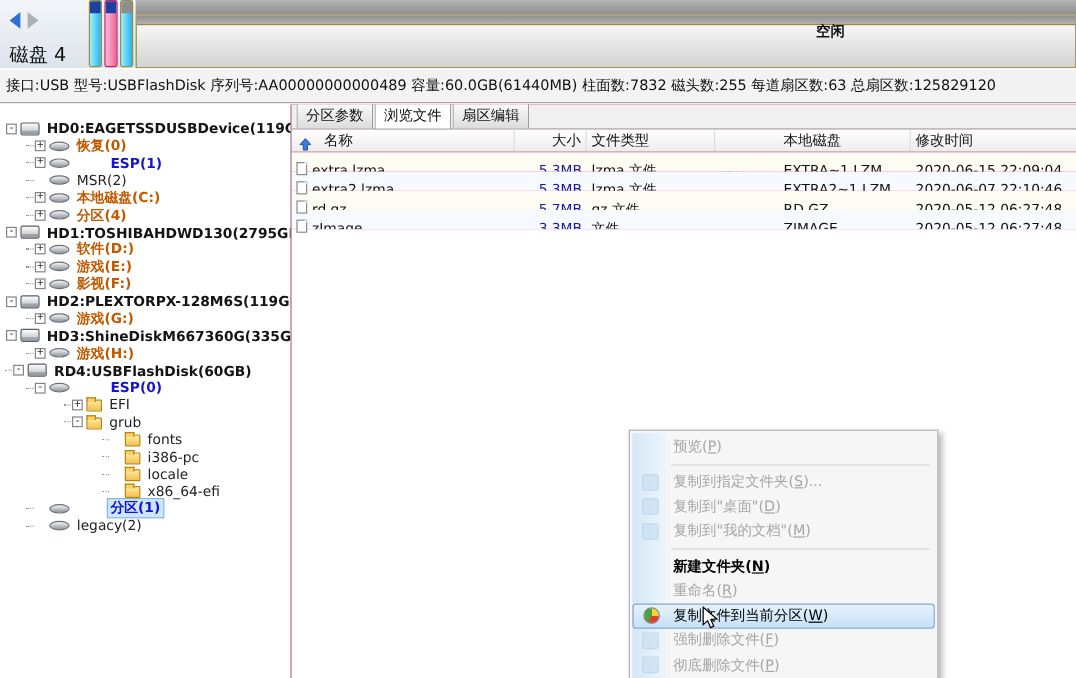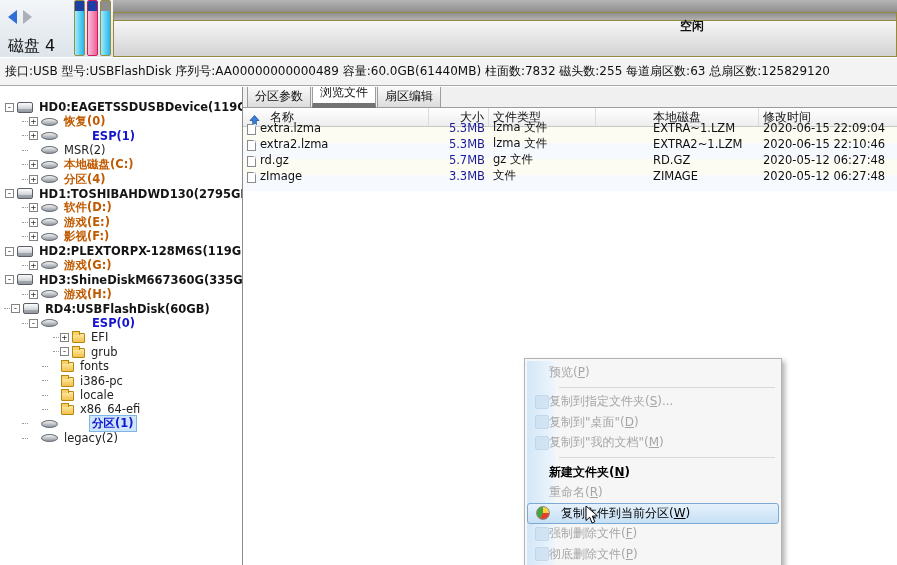--- a/index.html
+++ b/index.html
@@ -31,61 +31,61 @@
   .infobar { position:absolute; left:0; top:57px; width:897px; height:29px; background:#f3f3f3; border-top:1px solid #fff; border-bottom:1px solid #a8a8a8; line-height:27px; padding-left:5px; white-space:nowrap; font-size:12px; color:#101010; }
 
   
   .main { position:absolute; left:0; top:87px; width:897px; height:478px; display:flex; }
   .tree-panel { width:243px; height:100%; background:#fff; border-right:1px solid #8c8c8c; overflow:hidden; padding-top:13px; }
   .right-panel { flex:1; height:100%; background:#ec4899; display:flex; flex-direction:column; overflow:hidden; }
 
   
   .trow { height:14.4px; display:flex; align-items:center; white-space:nowrap; font-size:11.5px; }
   .trow.lv0 { padding-left:4px; } .trow.lv1 { padding-left:22px; }
-  .trow.lv2 { padding-left:53px; } .trow.lv3 { padding-left:42px; }
+  .trow.lv2 { padding-left:53px; } .trow.lv3 { padding-left:85px; }
   .stub { width:6px; border-top:1px dotted #9a9a9a; margin-right:1px; }
   .exp { width:9px; height:9px; min-width:9px; border:1px solid #848484; background:#fff; font-size:9px; line-height:7px; text-align:center; color:#333; margin-right:3px; font-family:"DejaVu Sans Mono",monospace; }
   .exp.none { visibility:hidden; }
   .ticon { display:inline-block; margin-right:4px; position:relative; }
   .ticon.disk { width:16px; height:11px; min-width:16px; background:linear-gradient(#fdfdfd,#b4bac1); border:1px solid #5a5f66; border-radius:2px; box-shadow:inset 0 -3px 0 rgba(90,95,102,.35); }
   .ticon.part { width:17px; height:8px; min-width:17px; border-radius:50%; background:linear-gradient(#f4f4f4,#8f969e); border:1px solid #6a7078; }
   .ticon.folder { width:13px; height:10px; min-width:13px; background:linear-gradient(#ffeaa4,#f2c14e); border:1px solid #b8860b; border-radius:1px; margin-top:2px; }
   .ticon.folder::before { content:""; position:absolute; top:-3px; left:-1px; width:6px; height:3px; background:#f7d06a; border:1px solid #b8860b; border-bottom:none; }
   .tlabel { padding:0 2px; }
   .c-disk { font-weight:bold; color:#141414; }
   .c-orange { color:#c05a00; font-weight:bold; }
   .c-blue { color:#1515cf; font-weight:bold;margin-left:28px; }
   .c-plain { color:#222; }
   .tlabel.sel { background:#cde6fb; outline:1px solid #7fb5e5; }
 
   
   .tabbar { height:21px; background:#f0f0f0; border-bottom:1px solid #9c9c9c; padding-left:4px; display:flex; align-items:flex-end; }
   .tab { display:inline-block; padding:2px 7px 2px 7px; margin-right:1px; border:1px solid #9c9c9c; border-bottom:none; background:linear-gradient(#fbfbfb,#dcdcdc); font-size:12px; color:#111; border-radius:2px 2px 0 0; }
-  .tab.active { background:#fff; padding-top:4px; margin-bottom:-1px; border-bottom:5px solid #737373; }
+  .tab.active { background:#fff; padding-top:4px; margin-bottom:-1px; border-bottom:1px solid #737373; }
 
   
   .thead { display:flex; height:19px; align-items:center; background:linear-gradient(#ffffff,#ededed); border-bottom:1px solid #c8c8c8; font-size:12px; color:#111; }
   .thead .cell { border-right:1px solid #dcdcdc; height:100%; display:flex; align-items:flex-end; padding:0 4px; }
   .cell.c-name { width:186px; } .cell.c-size { width:60px; justify-content:flex-end; text-align:right; }
   .cell.c-type { width:107px; } .cell.c-attr { width:53px;margin-top:48px; }
   .cell.c-short { width:110px; } .cell.c-mod { flex:1; border-right:none; }
   .sorticon { margin-right:10px; margin-left:2px; display:inline-flex; }
   .frow { display:flex; height:16px; align-items:center; font-size:11.5px; color:#111; }
   .frow:nth-child(odd) { background:#fdfcf2; }
   .frow:nth-child(even) { background:#f6f9fd; }
-  .frow .cell { height:100%; display:flex; align-items:flex-end; padding:16px 4px; border-right:none; }
+  .frow .cell { height:100%; display:flex; align-items:flex-start; padding:16px 4px; border-right:none; }
   .frow .c-size { color:#1a1a99; }
   .ficon { display:inline-block; width:9px; height:11px; min-width:9px; background:#fff; border:1px solid #8a8a8a; position:relative; margin-right:4px; }
   .ficon::after { content:""; position:absolute; top:-1px; right:-1px; width:0; height:0; border-left:3px solid transparent; border-top:3px solid #d7dee6; }
   .filler { flex:1; background:#fff; }
 
   
   .cmenu { position:absolute; left:524px; top:358px; width:258px; background:#f6f6f6; border:1px solid #b4b4b4; box-shadow:3px 3px 5px rgba(0,0,0,.30); padding:3px 0; z-index:50; }
   .gutter { position:absolute; left:2px; top:2px; bottom:2px; width:28px; background:linear-gradient(to right,#d3e7f7,#eef5fc); }
-  .mi { position:relative; height:20.5px; display:flex; align-items:center; padding-left:22px; padding-right:8px; margin:0 2px; font-size:12px; white-space:nowrap; z-index:2; }
+  .mi { position:relative; height:20.5px; display:flex; align-items:center; padding-left:34px; padding-right:8px; margin:0 2px; font-size:12px; white-space:nowrap; z-index:2; }
   .mi.disabled { color:#a6a6a6; }
   .mi.enabled { color:#000;font-weight:bold; }
   .mi.hot { color:#000; border:1px solid #7da9d6; border-radius:3px; background:linear-gradient(#e6f2fc,#c6e0f5); padding-left:33px; }
   .mi-icon { position:absolute; left:8px; top:50%; transform:translateY(-50%); width:14px; height:14px; }
   .mi-icon.pie { border-radius:50%; border:1px solid #8a8a8a; background:conic-gradient(#ffd23c 0 95deg,#e2402f 95deg 205deg,#47a53b 205deg 360deg); }
   .mi-icon.faint { background:#c9def0; border-radius:2px; opacity:.65; border:1px solid #b2cde4; }
   .msep { height:1px; background:#d8d8d8; margin:4px 6px 4px 34px; position:relative; z-index:2; }
   .hk { text-decoration:underline; }
 
   
@@ -301,21 +301,21 @@
       </div>
       <div class="frow">
         <div class="cell c-name">
             <span class="ficon"></span>
             <span>extra2.lzma</span>
           </div>
         <div class="cell c-size">5.3MB</div>
         <div class="cell c-type">lzma 文件</div>
         <div class="cell c-attr">A</div>
         <div class="cell c-short">EXTRA2~1.LZM</div>
-        <div class="cell c-mod">2020-06-15 22:10:46</div>
+        <div class="cell c-mod">2020-06-07 22:10:46</div>
       </div>
       <div class="frow">
         <div class="cell c-name">
             <span class="ficon"></span>
             <span>rd.gz</span>
           </div>
         <div class="cell c-size">5.7MB</div>
         <div class="cell c-type">gz 文件</div>
         <div class="cell c-attr">A</div>
         <div class="cell c-short">RD.GZ</div>

